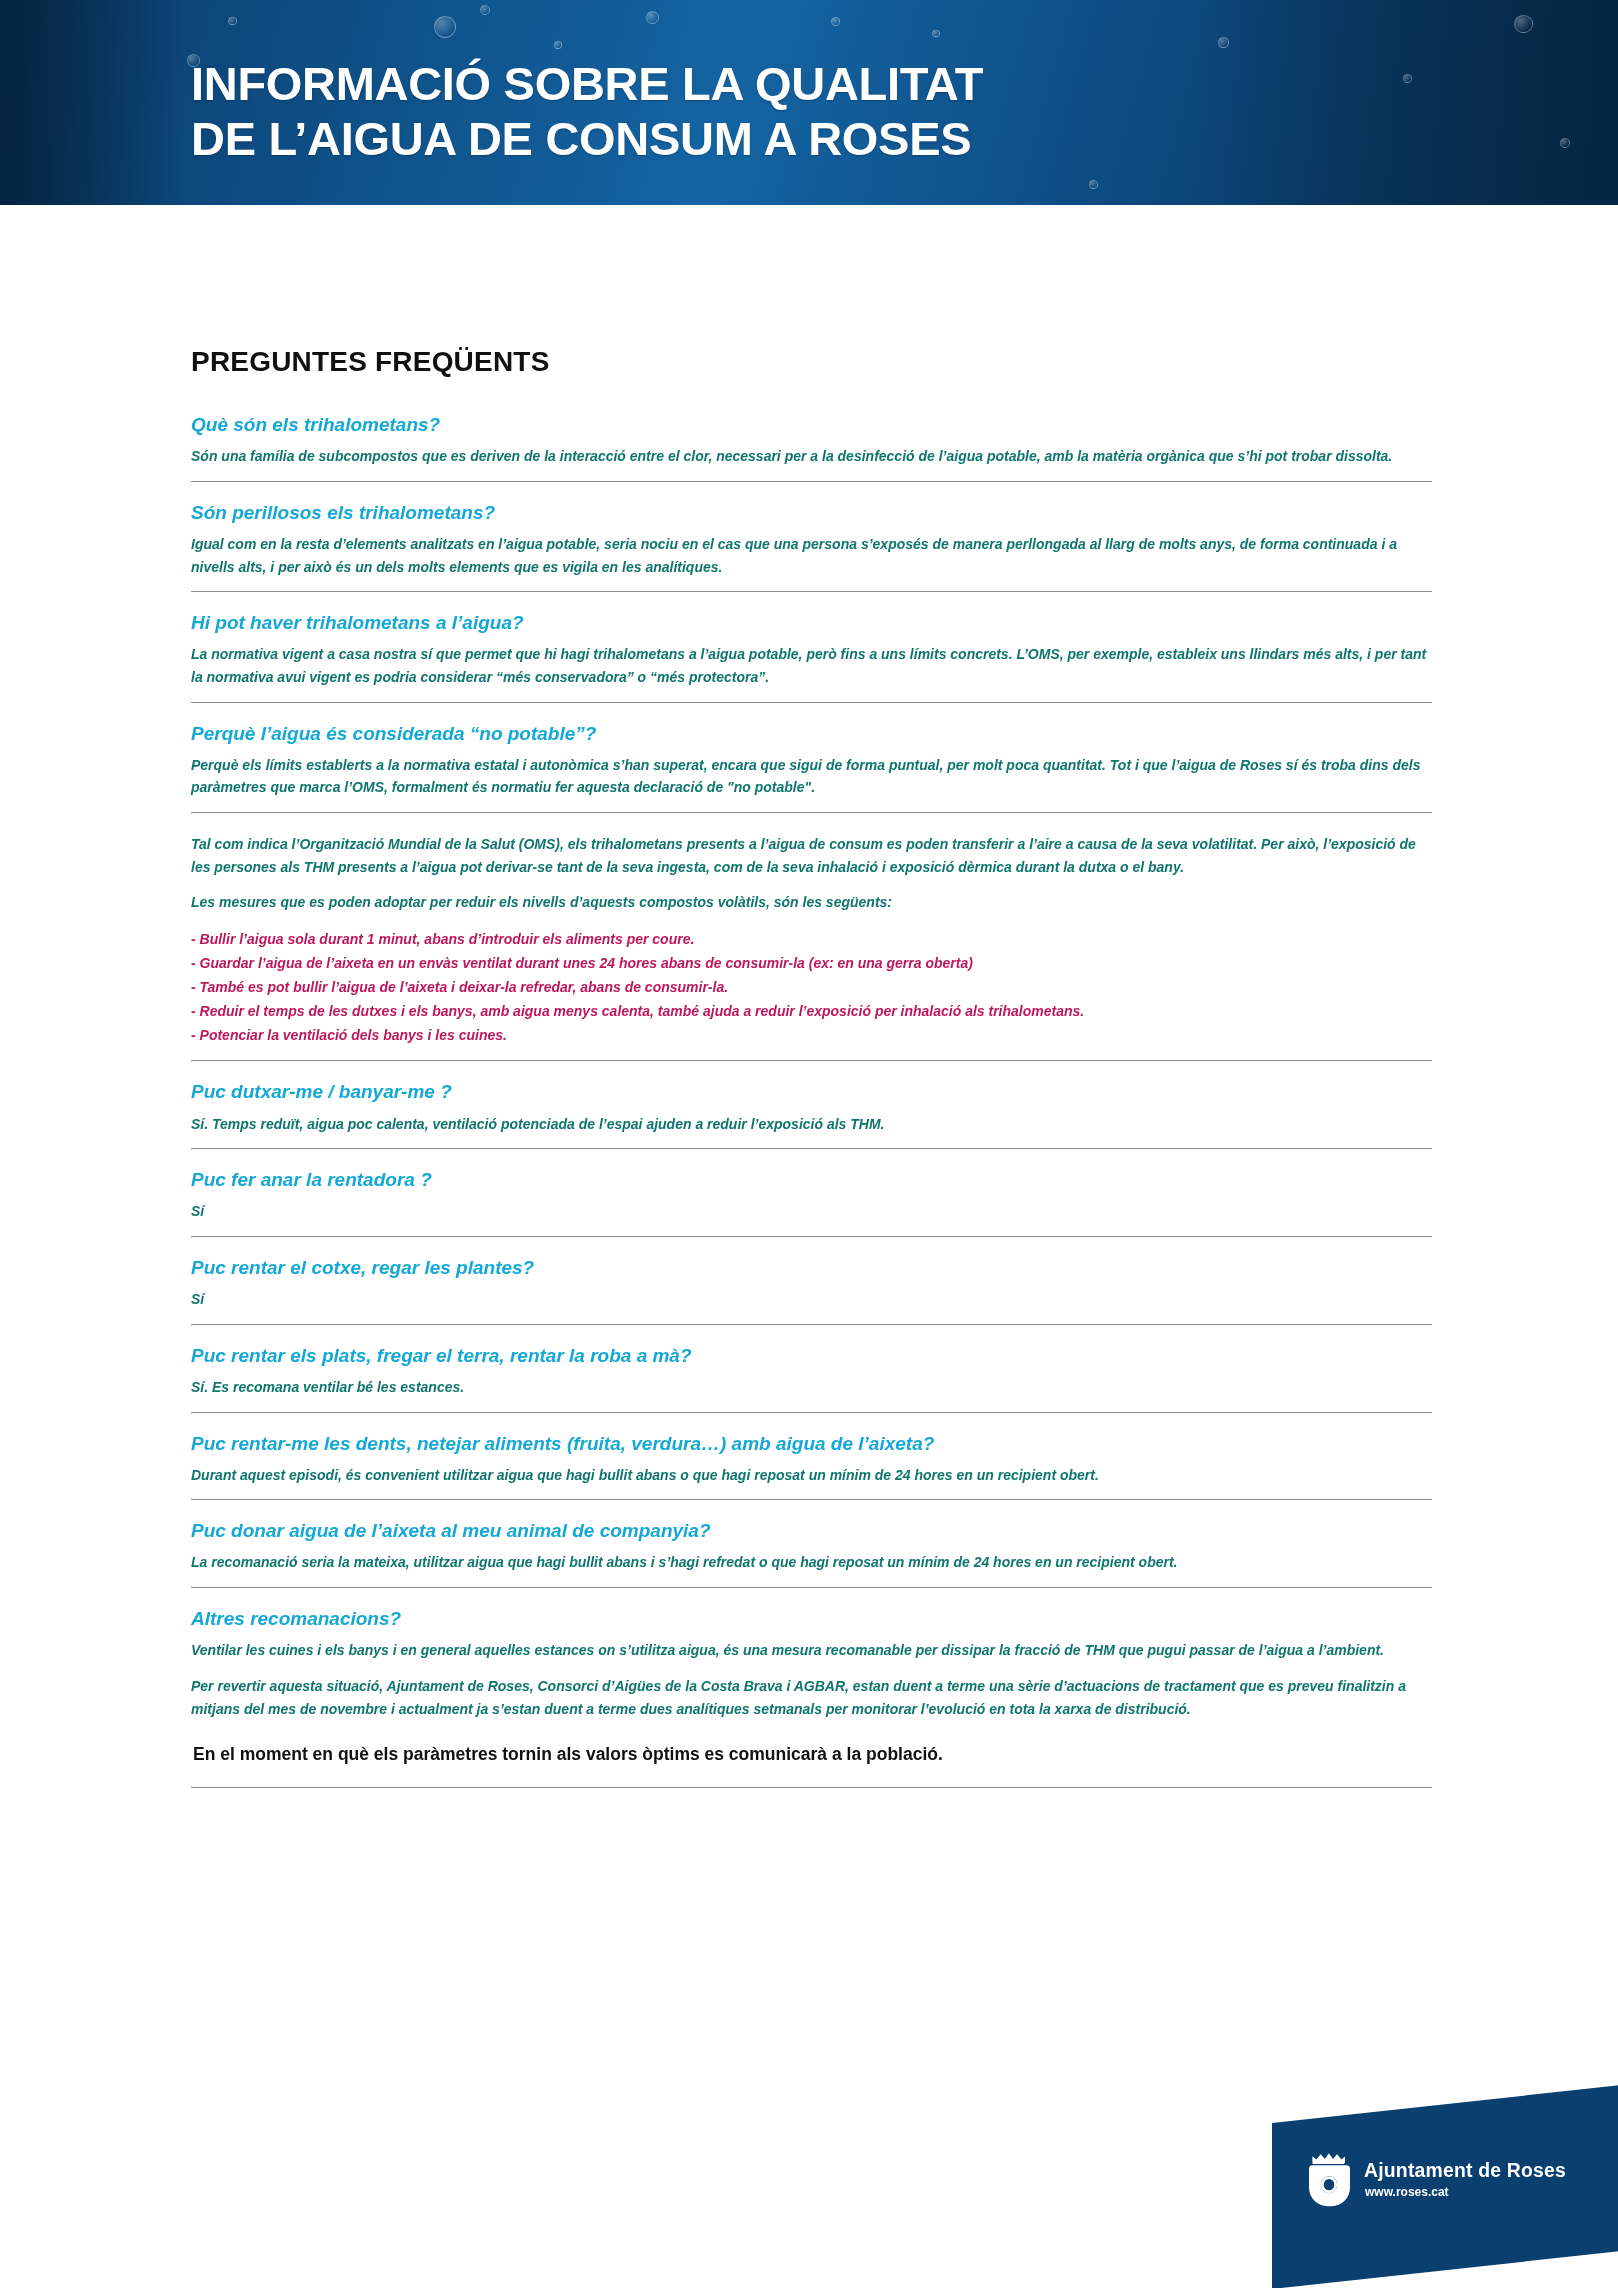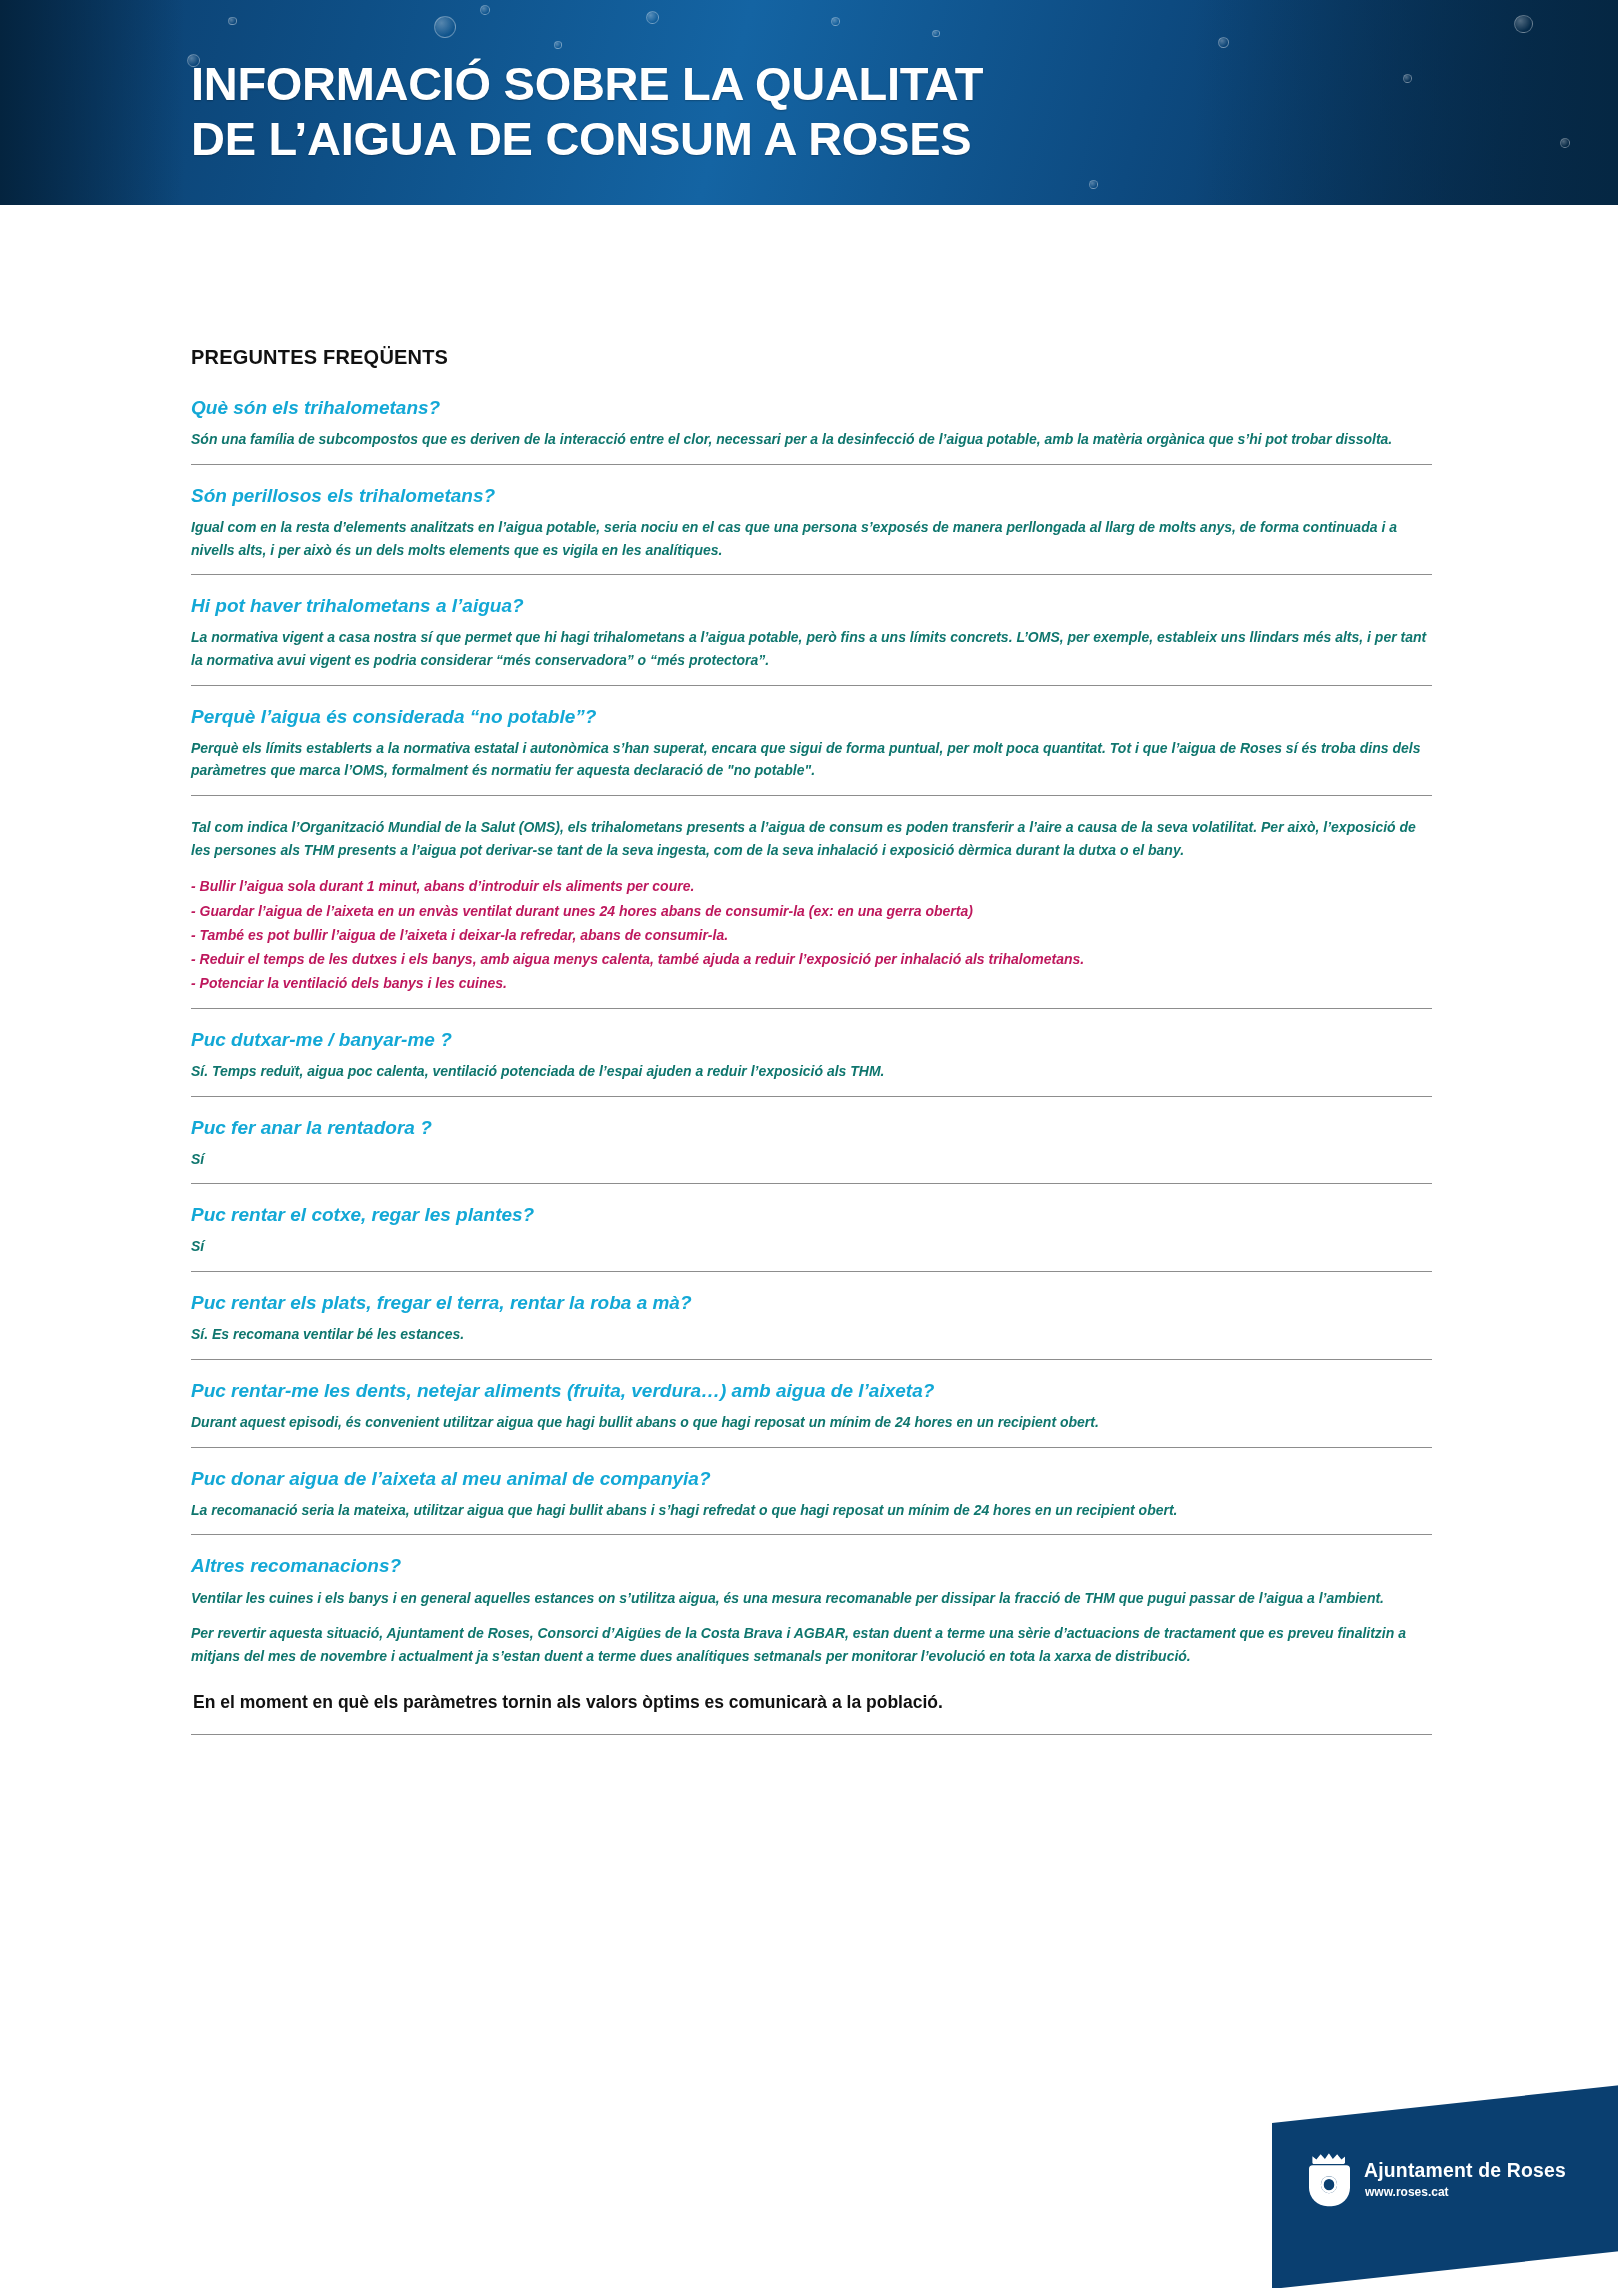--- a/index.html
+++ b/index.html
@@ -58,25 +58,25 @@
   }
 
   
   .content {
     position: absolute;
     left: 191px;
     top: 346px;
     width: 1241px;
   }
   .section-title {
-    font-size: 20px;
+    font-size: 28px;
     font-weight: bold;
     color: #111111;
     letter-spacing: 0.2px;
-    margin-bottom: 28px;
+    margin-bottom: 36px;
   }
   .faq-item {
     margin-bottom: 0;
     font-style: italic;
   }
   .faq-q {
     color: #13a8d6;
     font-size: 19px;
     font-weight: bold;
     line-height: 1.2;
@@ -234,20 +234,21 @@
   <hr class="rule">
 
   <div class="faq-item">
     <div class="faq-q">Perquè l’aigua és considerada “no potable”?</div>
     <p class="faq-a">Perquè els límits establerts a la normativa estatal i autonòmica s’han superat, encara que sigui de forma puntual, per molt poca quantitat. Tot i que l’aigua de Roses sí és troba dins dels paràmetres que marca l’OMS, formalment és normatiu fer aquesta declaració de "no potable".</p>
   </div>
   <hr class="rule">
 
   <div class="faq-item">
     <p class="faq-a">Tal com indica l’Organització Mundial de la Salut (OMS), els trihalometans presents a l’aigua de consum es poden transferir a l’aire a causa de la seva volatilitat. Per això, l’exposició de les persones als THM presents a l’aigua pot derivar-se tant de la seva ingesta, com de la seva inhalació i exposició dèrmica durant la dutxa o el bany.</p>
+    <p class="faq-a">Les mesures que es poden adoptar per reduir els nivells d’aquests compostos volàtils, són les següents:</p>
     <div class="faq-list">
       <div>- Bullir l’aigua sola durant 1 minut, abans d’introduir els aliments per coure.</div>
       <div>- Guardar l’aigua de l’aixeta en un envàs ventilat durant unes 24 hores abans de consumir-la (ex: en una gerra oberta)</div>
       <div>- També es pot bullir l’aigua de l’aixeta i deixar-la refredar, abans de consumir-la.</div>
       <div>- Reduir el temps de les dutxes i els banys, amb aigua menys calenta, també ajuda a reduir l’exposició per inhalació als trihalometans.</div>
       <div>- Potenciar la ventilació dels banys i les cuines.</div>
     </div>
   </div>
   <hr class="rule">
 

